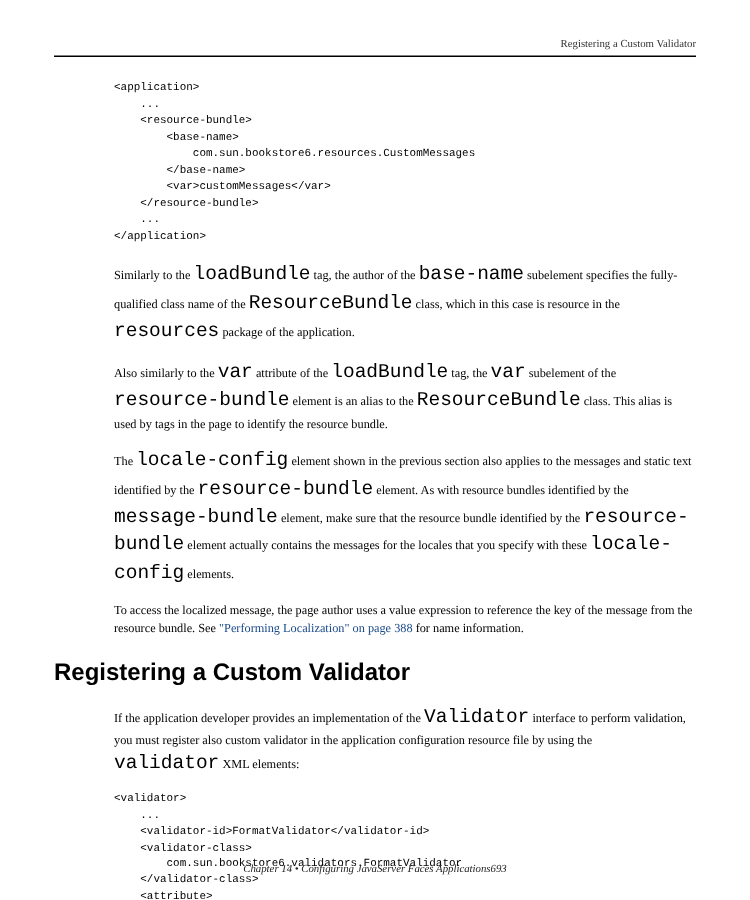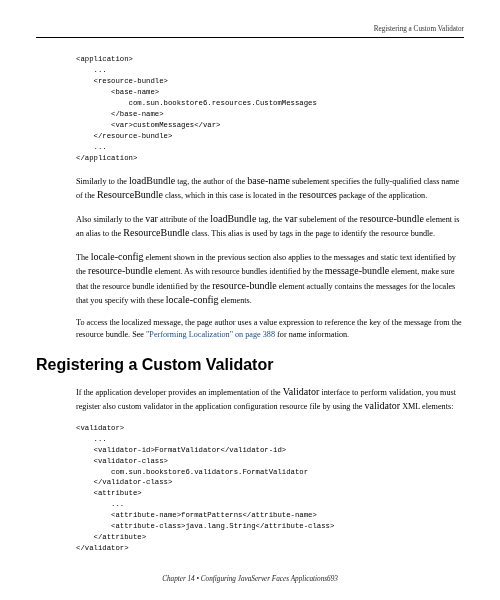--- a/index.html
+++ b/index.html
@@ -33,21 +33,21 @@
     font-family: "Courier New", monospace;
     font-size: 7.3px;
     line-height: 1.5;
     white-space: pre;
     margin-bottom: 10px;
   }
   .para {
     margin-bottom: 9px;
     text-align: left;
   }
-  .mono { font-family: Liberation Serif, serif; font-size: 10px; }
+  .mono { font-family: Liberation Mono, monospace; font-size: 13px; }
   .link { color: #1a4a8a; }
   h2.section-heading {
     font-family: Arial, Helvetica, sans-serif;
     font-weight: 700;
     font-size: 16px;
     margin-top: 12px;
     margin-bottom: 9px;
     margin-left: 0;
   }
   .footer {
@@ -75,21 +75,21 @@
     &lt;resource-bundle&gt;
         &lt;base-name&gt;
             com.sun.bookstore6.resources.CustomMessages
         &lt;/base-name&gt;
         &lt;var&gt;customMessages&lt;/var&gt;
     &lt;/resource-bundle&gt;
     ...
 &lt;/application&gt;</div>
 
   <p class="para">
-    <span>Similarly to the </span><span class="mono">loadBundle</span><span> tag, the author of the </span><span class="mono">base-name</span><span> subelement specifies the fully-qualified class name of the </span><span class="mono">ResourceBundle</span><span> class, which in this case is located in the </span><span class="mono">resources</span><span> package of the application.</span>
+    <span>Similarly to the </span><span class="mono">loadBundle</span><span> tag, the author of the </span><span class="mono">base-name</span><span> subelement specifies the fully-qualified class name of the </span><span class="mono">ResourceBundle</span><span> class, which in this case is resource in the </span><span class="mono">resources</span><span> package of the application.</span>
   </p>
 
   <p class="para">
     <span>Also similarly to the </span><span class="mono">var</span><span> attribute of the </span><span class="mono">loadBundle</span><span> tag, the </span><span class="mono">var</span><span> subelement of the </span><span class="mono">resource-bundle</span><span> element is an alias to the </span><span class="mono">ResourceBundle</span><span> class. This alias is used by tags in the page to identify the resource bundle.</span>
   </p>
 
   <p class="para">
     <span>The </span><span class="mono">locale-config</span><span> element shown in the previous section also applies to the messages and static text identified by the </span><span class="mono">resource-bundle</span><span> element. As with resource bundles identified by the </span><span class="mono">message-bundle</span><span> element, make sure that the resource bundle identified by the </span><span class="mono">resource-bundle</span><span> element actually contains the messages for the locales that you specify with these </span><span class="mono">locale-config</span><span> elements.</span>
   </p>
 

